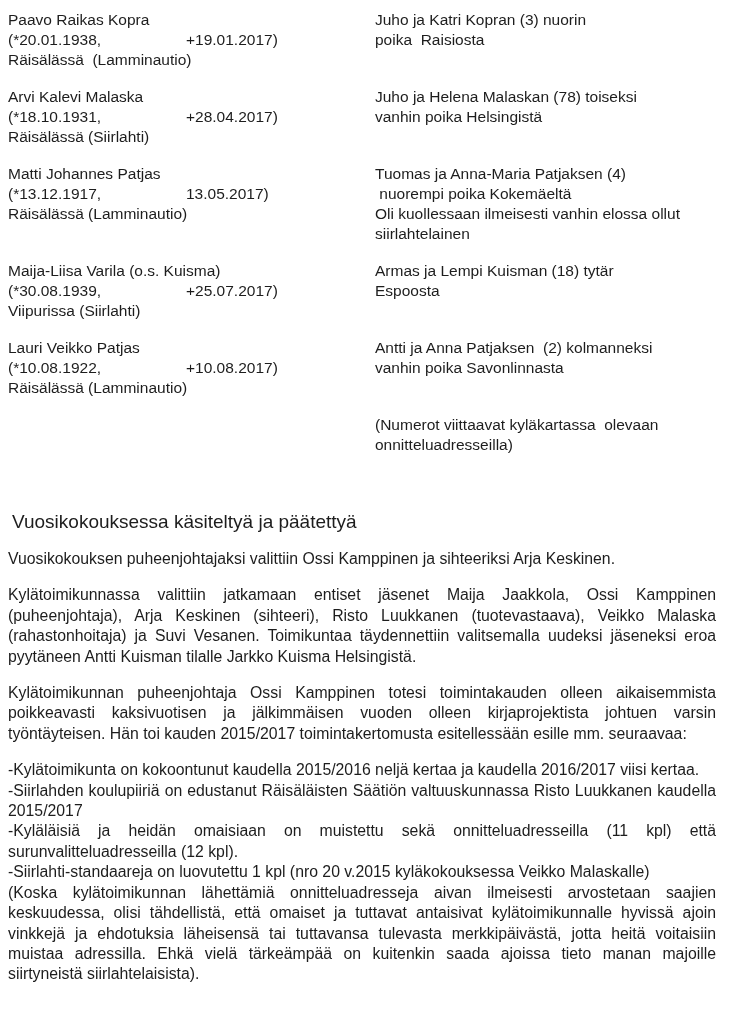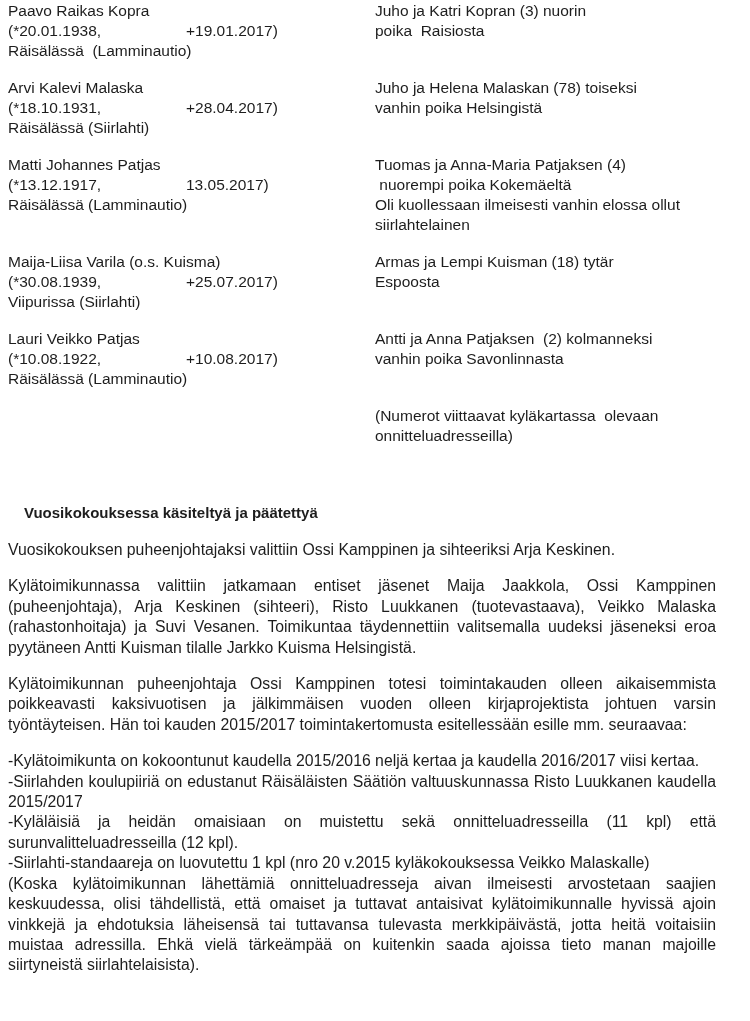--- a/index.html
+++ b/index.html
@@ -9,21 +9,21 @@
   }
   body {
     width: 750px;
     height: 1021px;
     overflow: hidden;
     font-family: "Liberation Sans", "DejaVu Sans", sans-serif;
     color: #1d1d1d;
     -webkit-font-smoothing: antialiased;
   }
   .page {
-    padding: 1px 10px 0 8px;
+    padding: 10px 10px 0 8px;
     box-sizing: border-box;
     width: 728px;
   }
 
   
   .obits {
     font-size: 15.5px;
     line-height: 20px;
   }
   .obit-row {
@@ -45,23 +45,23 @@
     margin-bottom: 0;
   }
 
   
   .meeting {
     margin-top: 56px;
     font-size: 15.8px;
     line-height: 20.4px;
   }
   .meeting-heading {
-    font-size: 15px;
-    font-weight: bold;
-    margin: 0 0 17px 16px;
+    font-size: 19px;
+    font-weight: normal;
+    margin: 0 0 17px 4px;
     line-height: 21px;
   }
   .meeting p {
     margin: 0 0 16px 0;
     text-align: justify;
     padding-right: 2px;
   }
   .report-items p {
     margin: 0;
     text-align: justify;

